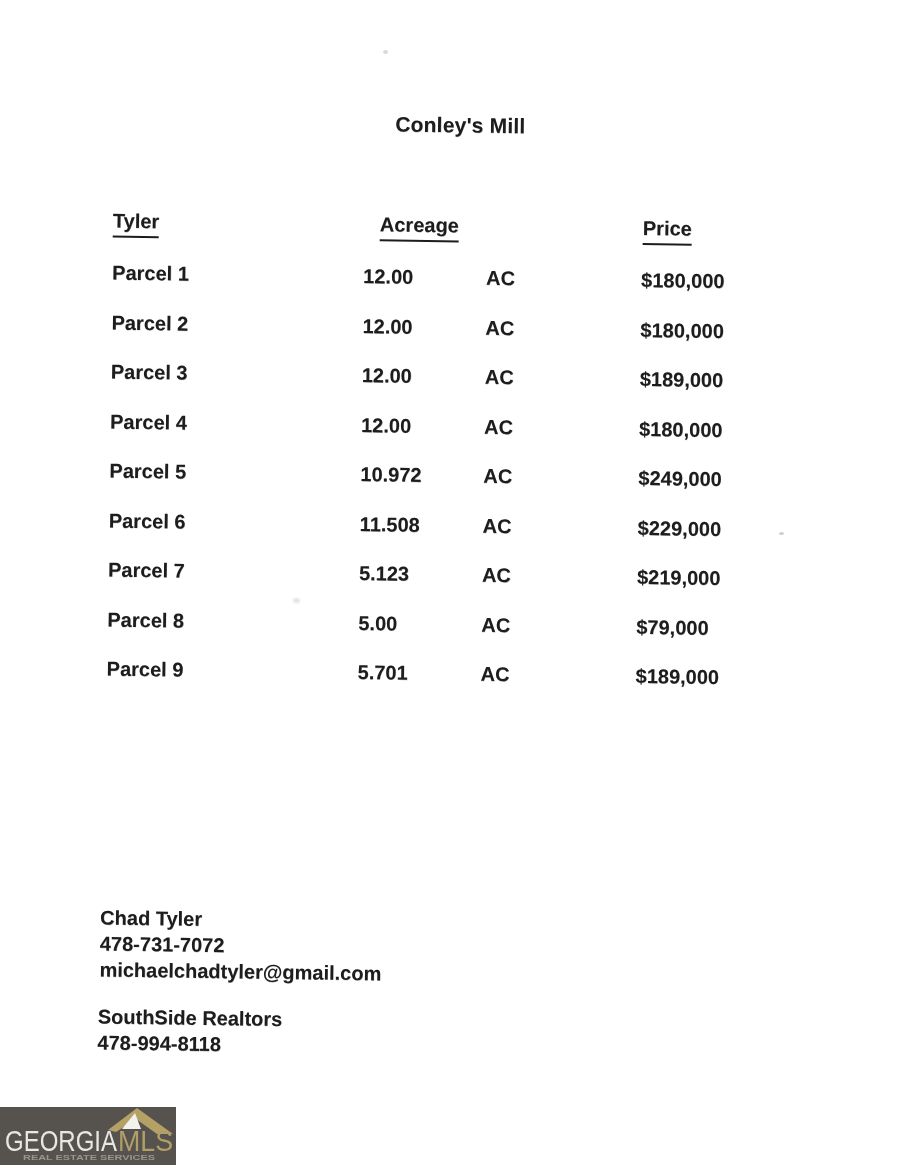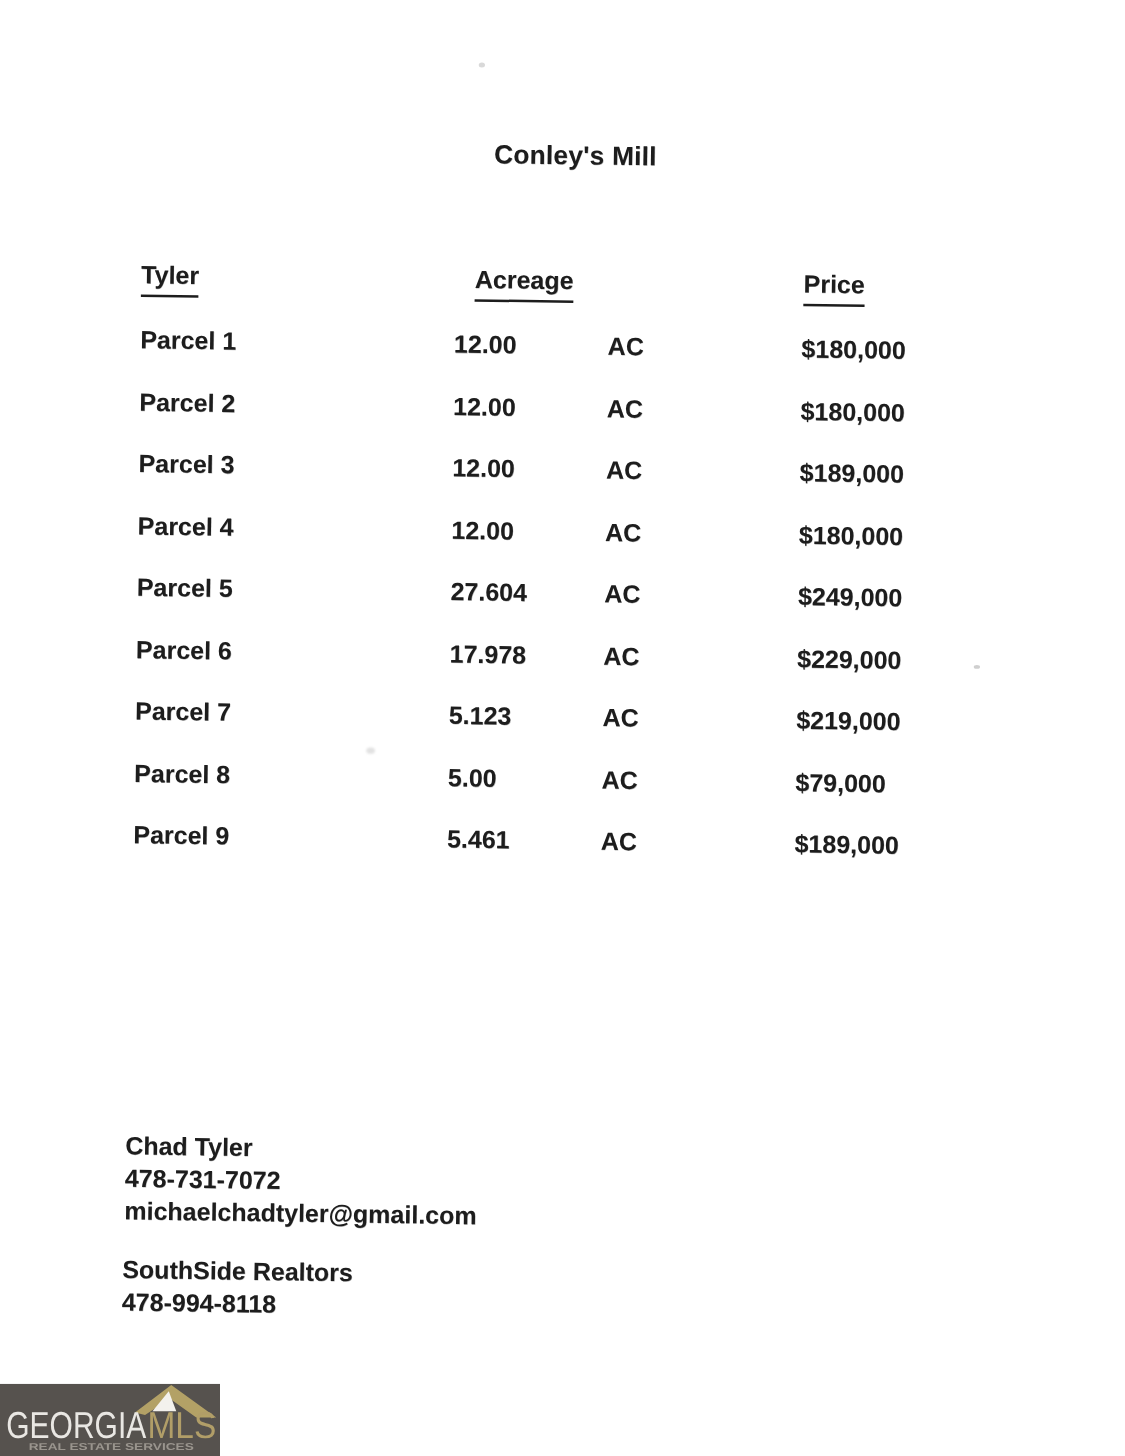--- a/index.html
+++ b/index.html
@@ -114,45 +114,45 @@
       <span class="c-price">$189,000</span>
     </div>
     <div class="prow" style="top:409px">
       <span class="c-parcel">Parcel 4</span>
       <span class="c-acre">12.00</span>
       <span class="c-unit">AC</span>
       <span class="c-price">$180,000</span>
     </div>
     <div class="prow" style="top:458px">
       <span class="c-parcel">Parcel 5</span>
-      <span class="c-acre">27.604</span>
+      <span class="c-acre">10.972</span>
       <span class="c-unit">AC</span>
       <span class="c-price">$249,000</span>
     </div>
     <div class="prow" style="top:508px">
       <span class="c-parcel">Parcel 6</span>
-      <span class="c-acre">17.978</span>
+      <span class="c-acre">11.508</span>
       <span class="c-unit">AC</span>
       <span class="c-price">$229,000</span>
     </div>
     <div class="prow" style="top:557px">
       <span class="c-parcel">Parcel 7</span>
       <span class="c-acre">5.123</span>
       <span class="c-unit">AC</span>
       <span class="c-price">$219,000</span>
     </div>
     <div class="prow" style="top:607px">
       <span class="c-parcel">Parcel 8</span>
       <span class="c-acre">5.00</span>
       <span class="c-unit">AC</span>
       <span class="c-price">$79,000</span>
     </div>
     <div class="prow" style="top:656px">
       <span class="c-parcel">Parcel 9</span>
-      <span class="c-acre">5.461</span>
+      <span class="c-acre">5.701</span>
       <span class="c-unit">AC</span>
       <span class="c-price">$189,000</span>
     </div>
 
     <div class="contact-block contact-agent">
       <div>Chad Tyler</div>
       <div>478-731-7072</div>
       <div>michaelchadtyler@gmail.com</div>
     </div>
 

